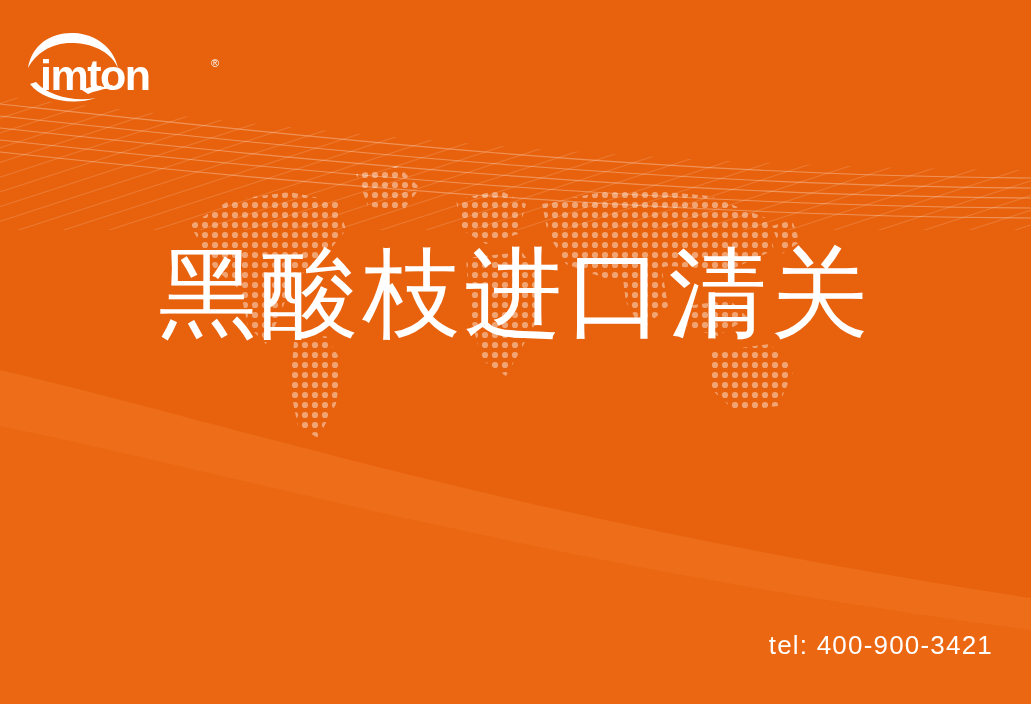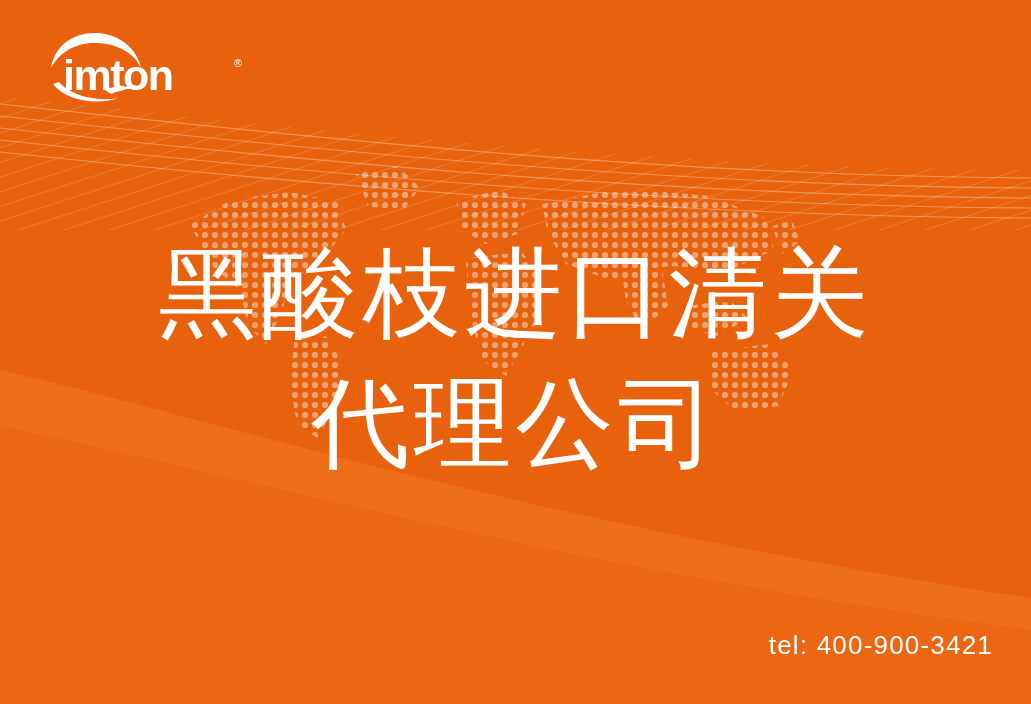--- a/index.html
+++ b/index.html
@@ -35,21 +35,21 @@
 
   
   #waves { position: absolute; left: 0; top: 330px; width: 1031px; height: 374px; }
 
   
   #stripes { position: absolute; left: 0; bottom: 0; width: 1031px; height: 230px; }
 
   
   #logo {
     position: absolute;
-    left: 39px;
+    left: 16px;
     top: 28px;
     width: 210px;
     height: 78px;
   }
   #logo-mark { position: absolute; left: 0; top: 0; width: 112px; height: 78px; }
   #logo-word {
     position: absolute;
     left: 24px;
     top: 26px;
     font-size: 43px;
@@ -178,18 +178,17 @@
         <path d="M66,62 C74,58 84,57 92,60 C86,62 78,63 72,66 Z"></path>
         <path d="M88,57 C94,56 100,58 102,61 C98,60 92,60 88,61 Z"></path>
       </g>
     </svg>
     <span id="logo-word">imton</span>
     <span id="logo-tm">®</span>
   </div>
 
   <div id="headline">
     <span class="hl-line">黑酸枝进口清关</span>
-    <span class="hl-line">代理公司</span>
   </div>
 
   <div id="tel">tel: 400-900-3421</div>
 
 </div>
 
 </body></html>

